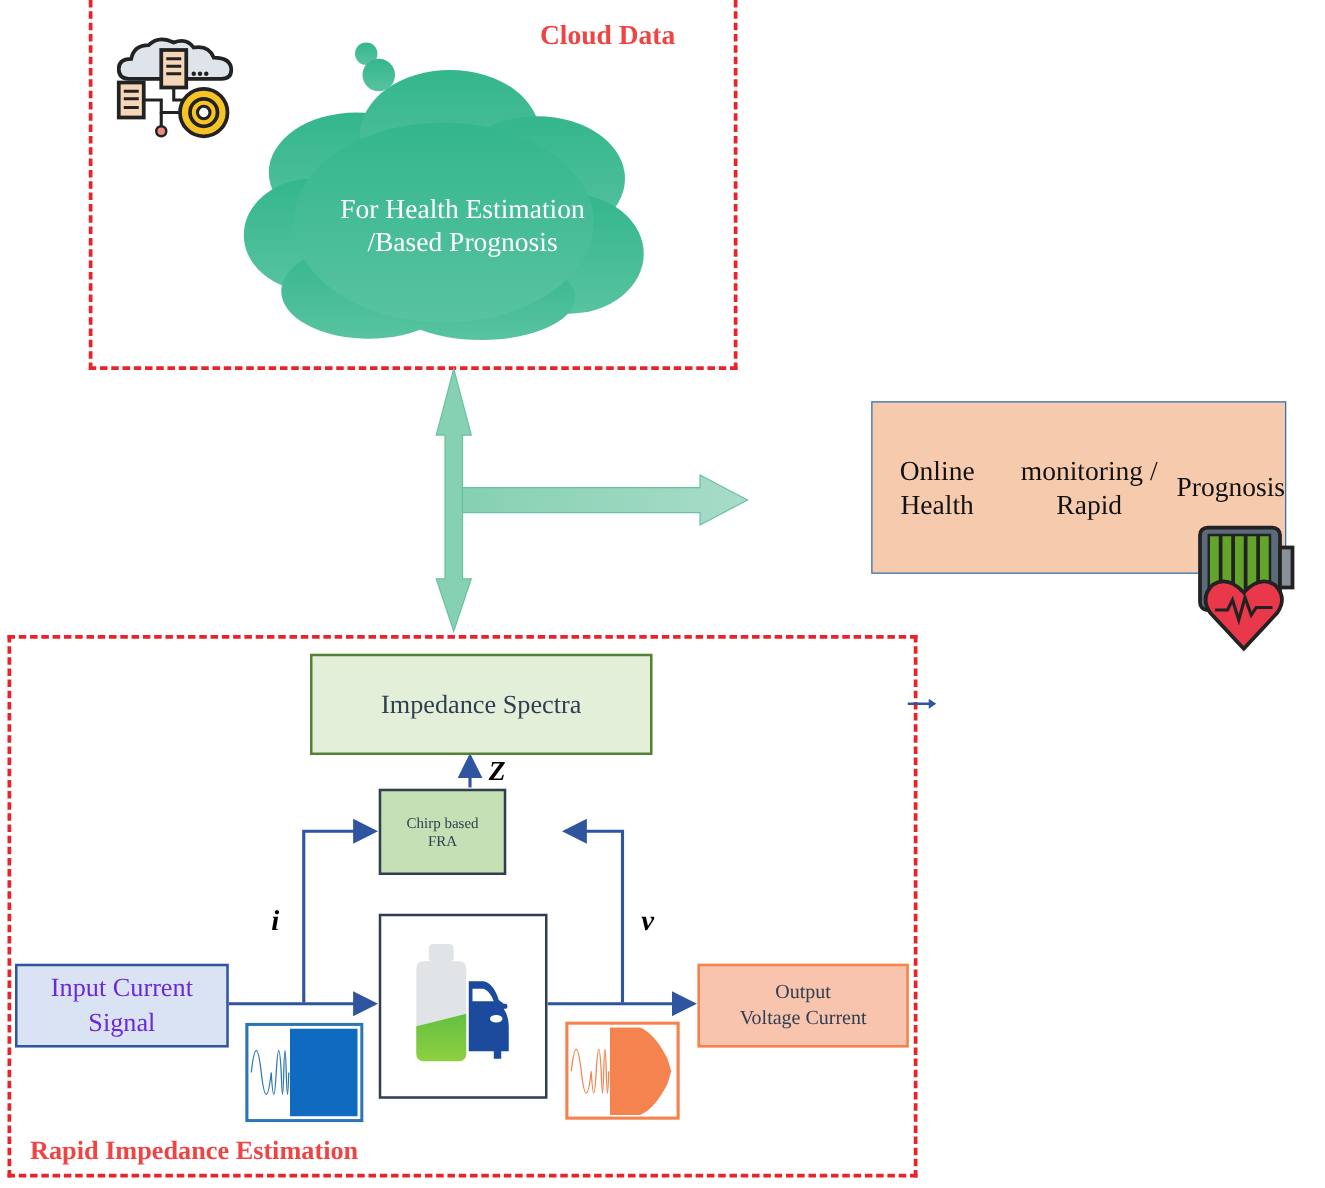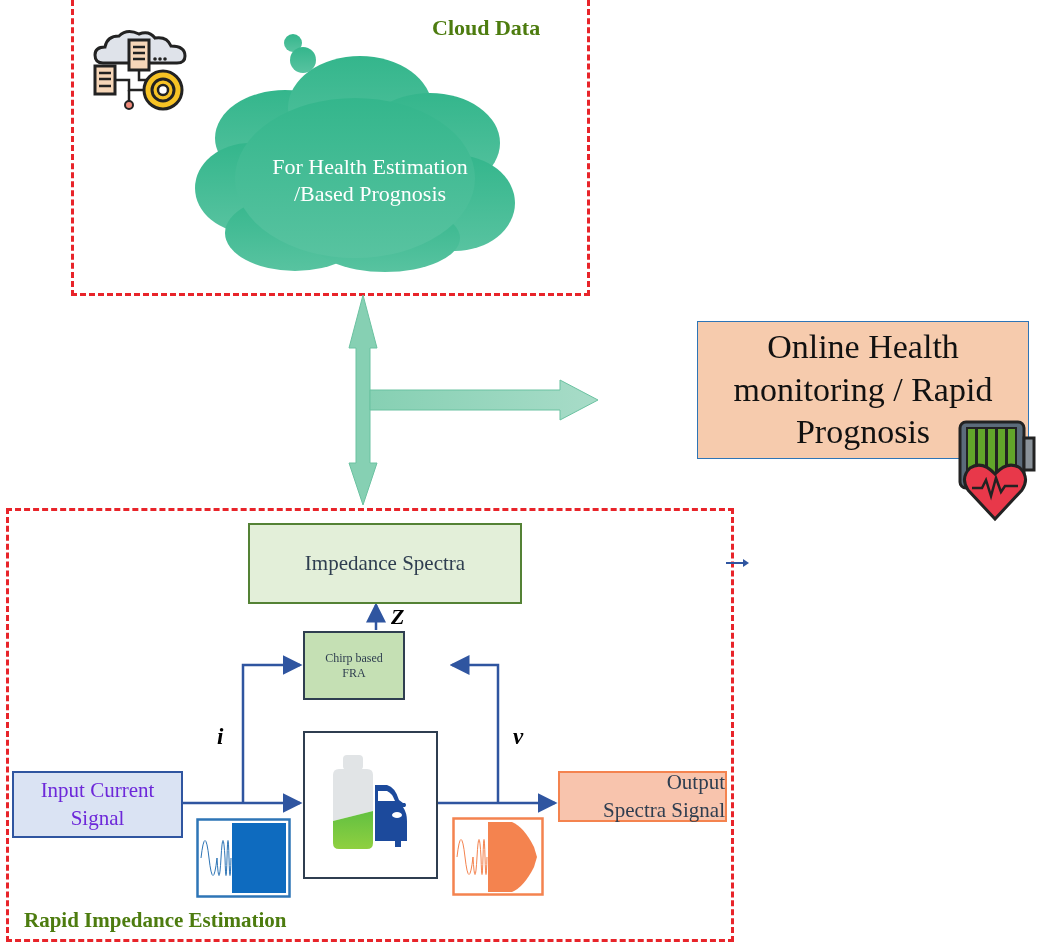--- a/index.html
+++ b/index.html
@@ -1,19 +1,19 @@
 <!DOCTYPE html>
 <html><head>
 <meta charset="utf-8">
 <style>
   html,body{margin:0;padding:0;background:#fff;}
   body{width:1060px;height:950px;position:relative;overflow:hidden;font-family:"Liberation Serif","DejaVu Serif",serif;}
   .abs{position:absolute;}
   .dash-box{position:absolute;border:3px dashed #e8242a;box-sizing:border-box;}
-  .lbl-red{position:absolute;color:#4d7c0f;font-weight:bold;font-family:"Liberation Serif",serif;}
+  .lbl-red{position:absolute;color:#ef4444;font-weight:bold;font-family:"Liberation Serif",serif;}
   .box{position:absolute;box-sizing:border-box;display:flex;align-items:center;justify-content:center;text-align:center;line-height:1.25;}
   svg.full{position:absolute;left:0;top:0;}
 </style>
 </head>
 <body>
 
 <div class="dash-box" style="left:71px;top:0;width:519px;height:296px;border-top:none;"></div>
 <div class="lbl-red" style="left:432px;top:15px;font-size:22px;">Cloud Data</div>
 
 <svg class="abs" style="left:93px;top:28px" width="100" height="85" viewBox="0 0 100 85">
@@ -69,21 +69,21 @@
   <defs>
     <linearGradient id="ag" x1="0" y1="0" x2="1" y2="0">
       <stop offset="0" stop-color="#86d0b3"></stop>
       <stop offset="1" stop-color="#a8dcc8"></stop>
     </linearGradient>
   </defs>
   <polygon points="23,5 37,58 30,58 30,173 37,173 23,215 9,173 16,173 16,58 9,58" fill="#86d0b3" stroke="#6bc2a1" stroke-width="1"></polygon>
   <polygon points="30,100 220,100 220,90 258,110 220,130 220,120 30,120" fill="url(#ag)" stroke="#6bc2a1" stroke-width="1"></polygon>
 </svg>
 
-<div class="box" style="left:697px;top:321px;width:332px;height:138px;background:#f6cbad;border:1.5px solid #2e75b6;font-size:34px;flex-direction:column;color:#111;">
+<div class="box" style="left:697px;top:321px;width:332px;height:138px;background:#f6cbad;border:1.5px solid #2e75b6;font-size:22px;flex-direction:row;color:#111;">
   <div>Online Health</div>
   <div>monitoring / Rapid</div>
   <div>Prognosis</div>
 </div>
 <svg class="abs" style="left:958px;top:418px" width="80" height="105" viewBox="0 0 80 105">
   <rect x="2" y="4" width="64" height="66" rx="6" fill="#5b6b7a" stroke="#222" stroke-width="3"></rect>
   <rect x="66" y="20" width="10" height="32" fill="#8a9299" stroke="#222" stroke-width="3"></rect>
   <g fill="#62a52a" stroke="#222" stroke-width="2">
     <rect x="9" y="10" width="9" height="55"></rect>
       <rect x="19" y="10" width="9" height="55"></rect>
@@ -158,16 +158,16 @@
   <path d="M53 36 L62 36 Q67 38 70 46 L53 46 Z" fill="#fff"></path>
   <ellipse cx="72" cy="60" rx="5" ry="3" fill="#fff"></ellipse>
 </svg>
 
 <svg class="abs" style="left:452px;top:817px" width="92" height="79" viewBox="0 0 92 79">
   <rect x="1.5" y="1.5" width="89" height="76" fill="#fff" stroke="#f4834f" stroke-width="2.5"></rect>
   <path d="M5 40 Q9 5 13 40 T21 40 Q23 75 25 40 Q27 5 29 40 Q30 75 31 40 Q32 5 33 40 Q34 75 35 40" fill="none" stroke="#f4834f" stroke-width="1"></path>
   <path d="M36 5 L60 5 Q72 10 82 30 L85 40 L82 50 Q72 70 60 75 L36 75 Z" fill="#f4834f"></path>
 </svg>
 
-<div class="box" style="left:558px;top:771px;width:169px;height:51px;background:#f8c4ad;border:2.5px solid #f4834f;color:#2f3e50;font-size:21px;flex-direction:column;line-height:1.3;align-items:flex-end;">
+<div class="box" style="left:558px;top:771px;width:169px;height:67px;background:#f8c4ad;border:2.5px solid #f4834f;color:#2f3e50;font-size:16px;flex-direction:column;line-height:1.3;">
   <div>Output</div>
-  <div>Spectra Signal</div>
+  <div>Voltage Current</div>
 </div>
 
 </body></html>

